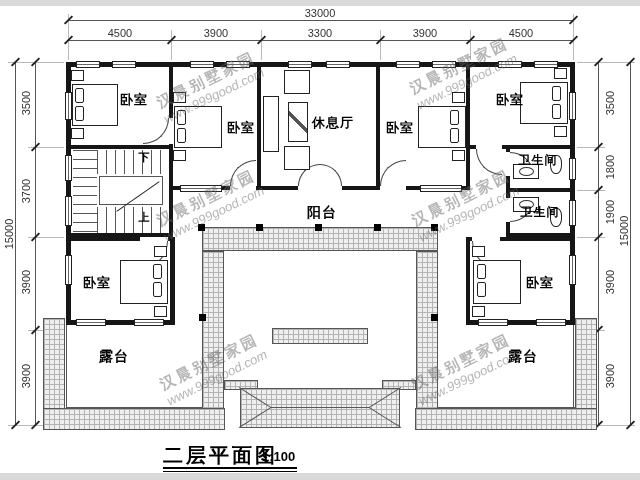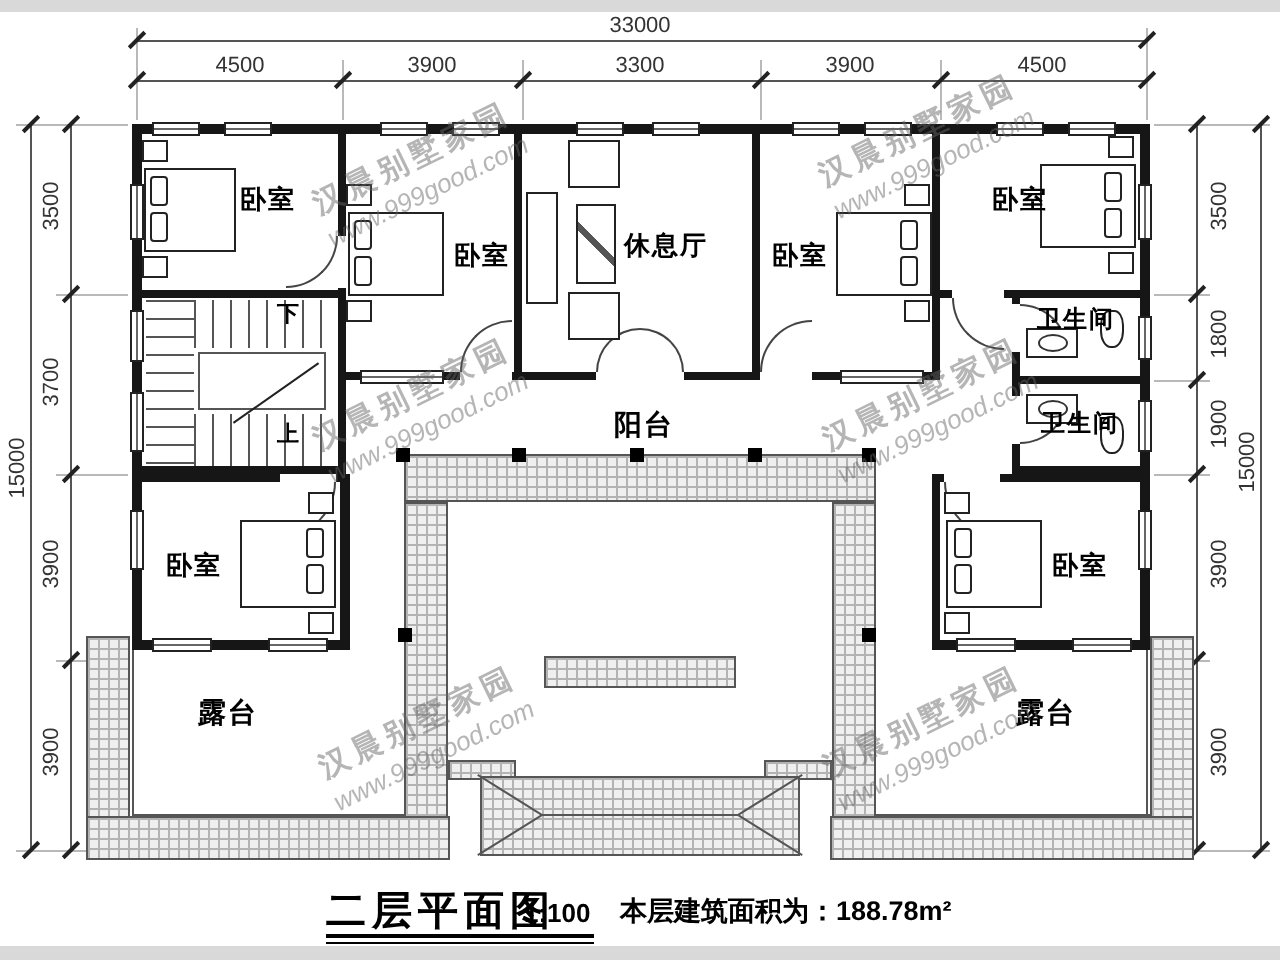--- a/index.html
+++ b/index.html
@@ -298,15 +298,14 @@
   </div>
   <div class="wm" style="left:400px;top:352px;">
     <span class="l1">汉晨别墅家园</span>
     <span class="l2">www.999good.com</span>
   </div>
 
   <div class="title" style="left:163px;top:442px;font-size:20px;letter-spacing:3px;">二层平面图</div>
   <div class="title" style="left:262px;top:449px;font-size:13px;">1:100</div>
   <div class="abs" style="left:163px;top:467px;width:134px;height:2px;background:#000;"></div>
   <div class="abs" style="left:163px;top:471px;width:134px;height:1px;background:#000;"></div>
-  <div class="title" style="left:310px;top:447px;font-size:13.5px;">本层建筑面积为：188.78m²</div>
 
 </div>
 
 </body></html>

